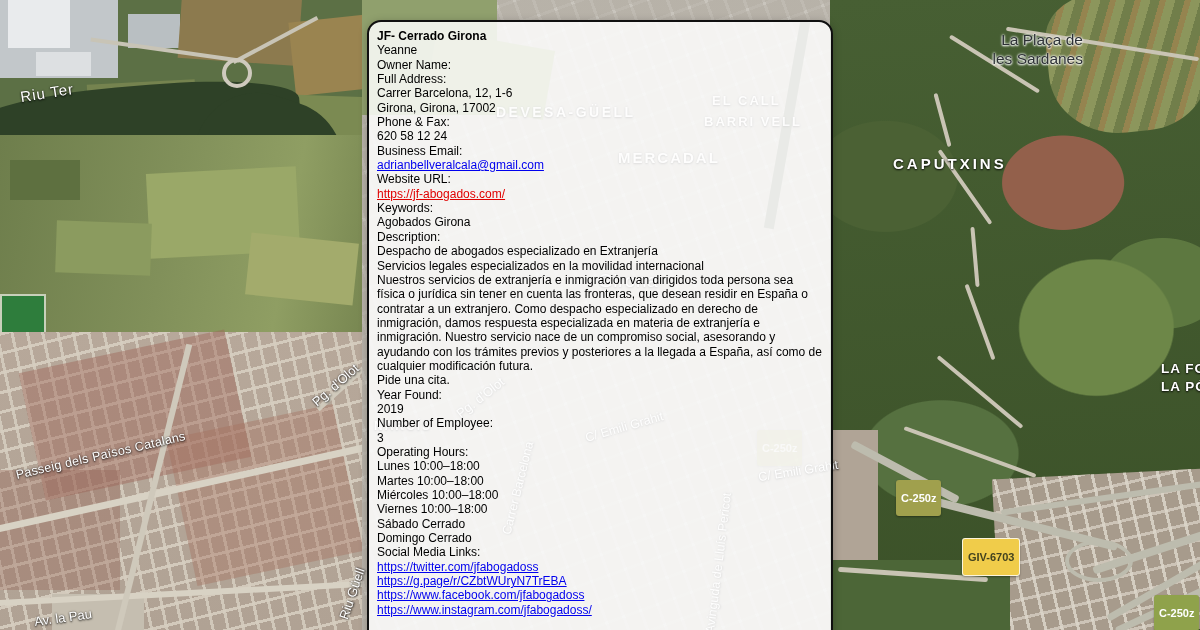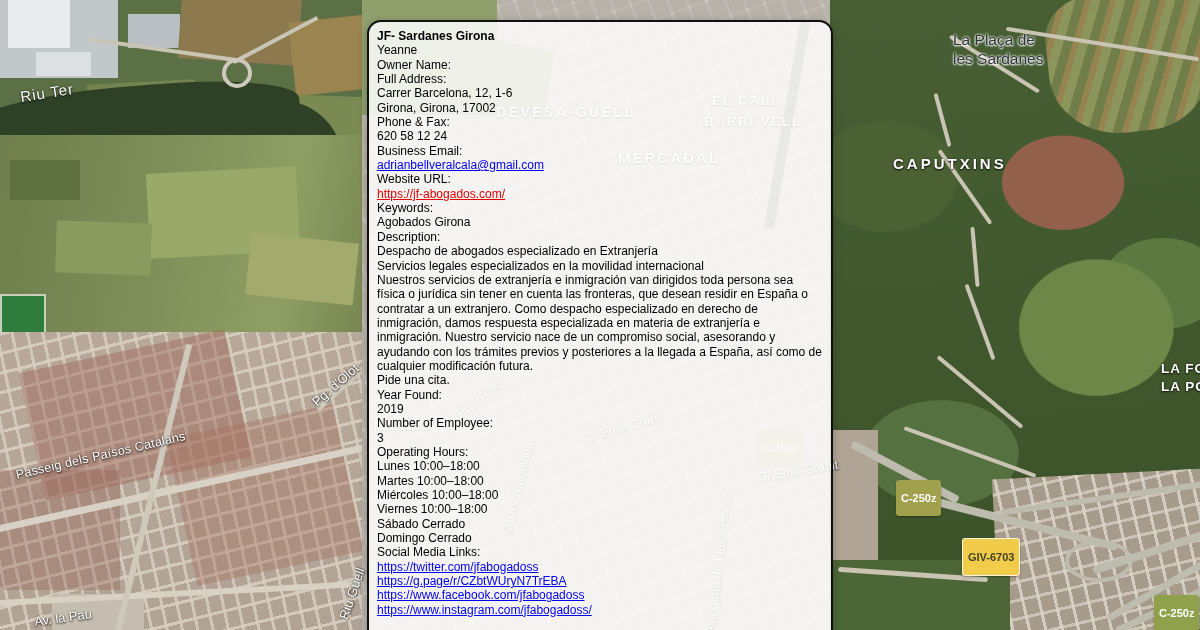--- a/index.html
+++ b/index.html
@@ -86,21 +86,21 @@
   #giv-rd{left:838px;top:572px;width:150px;height:5px;transform:rotate(4deg);}
   
   .mlabel{z-index:2;color:#fff;white-space:pre-line;
     text-shadow:0 1px 2px rgba(0,0,0,.8),0 0 2px rgba(0,0,0,.55);}
   #lbl-riu-ter{left:20px;top:84px;font-size:15px;letter-spacing:1px;transform:rotate(-9deg);}
   #lbl-passeig{left:16px;top:468px;font-size:12.5px;letter-spacing:.3px;transform:rotate(-13deg);transform-origin:left center;}
   #lbl-pg-dolot{left:314px;top:396px;font-size:13px;transform:rotate(-41deg);transform-origin:left center;}
   #lbl-av-pau{left:34px;top:610px;font-size:13px;transform:rotate(-8deg);}
   #lbl-riu-guell{left:316px;top:586px;width:72px;text-align:center;font-size:13px;transform:rotate(-71deg);}
   #lbl-caputxins{left:893px;top:155px;font-size:15px;letter-spacing:3px;font-weight:600;}
-  #lbl-la-placa{left:953px;top:30px;width:130px;text-align:left;font-size:15.5px;line-height:1.25;
+  #lbl-la-placa{left:953px;top:30px;width:130px;text-align:right;font-size:15.5px;line-height:1.25;
     color:#2e3236;text-shadow:0 0 3px #fff,0 0 2px #fff,0 1px 2px #fff;}
   #lbl-la-font{left:1161px;top:360px;font-size:13.5px;font-weight:600;letter-spacing:1px;line-height:1.3;white-space:pre;}
   #lbl-devesa{left:496px;top:104px;font-size:14px;letter-spacing:2.5px;font-weight:600;opacity:.85;}
   #lbl-elcall{left:712px;top:93px;font-size:13px;letter-spacing:2px;font-weight:600;opacity:.85;}
   #lbl-barri{left:704px;top:114px;font-size:13px;letter-spacing:2px;font-weight:600;opacity:.85;}
   #lbl-mercadal{left:618px;top:149px;font-size:15px;letter-spacing:2px;font-weight:600;opacity:.85;}
   #lbl-narcis{left:374px;top:419px;font-size:12px;letter-spacing:2px;font-weight:600;opacity:.8;}
   #lbl-girona-ghost{left:598px;top:270px;font-size:19px;letter-spacing:.5px;opacity:.85;}
   #lbl-pg-dolot-ghost{left:452px;top:390px;font-size:13px;transform:rotate(-38deg);opacity:.85;}
   #lbl-emili1{left:584px;top:420px;font-size:12.5px;transform:rotate(-16deg);opacity:.9;}
@@ -210,21 +210,21 @@
     <div class="mlabel" id="lbl-barcelona">Carrer Barcelona</div>
     <div class="mlabel" id="lbl-pericot">Avinguda de Lluís Pericot</div>
 
     <div class="badge olive" id="bdg-c250z-top">C-250z</div>
     <div class="badge yellow" id="bdg-giv">GIV-6703</div>
     <div class="badge green" id="bdg-c250z-bot">C-250z</div>
     <div class="badge olive" id="bdg-c250z-ghost">C-250z</div>
   </div>
 
   <div id="popup">
-    <div id="popup-title">JF- Sardanes Girona</div>
+    <div id="popup-title">JF- Cerrado Girona</div>
     <div id="popup-lines">
         <div class="pline">Yeanne</div>
         <div class="pline">Owner Name:</div>
         <div class="pline">Full Address:</div>
         <div class="pline">Carrer Barcelona, 12, 1-6</div>
         <div class="pline">Girona, Girona, 17002</div>
         <div class="pline">Phone &amp; Fax:</div>
         <div class="pline">620 58 12 24</div>
         <div class="pline">Business Email:</div>
         <div class="pline"><a href="#" class="link-blue">adrianbellveralcala@gmail.com</a></div>

